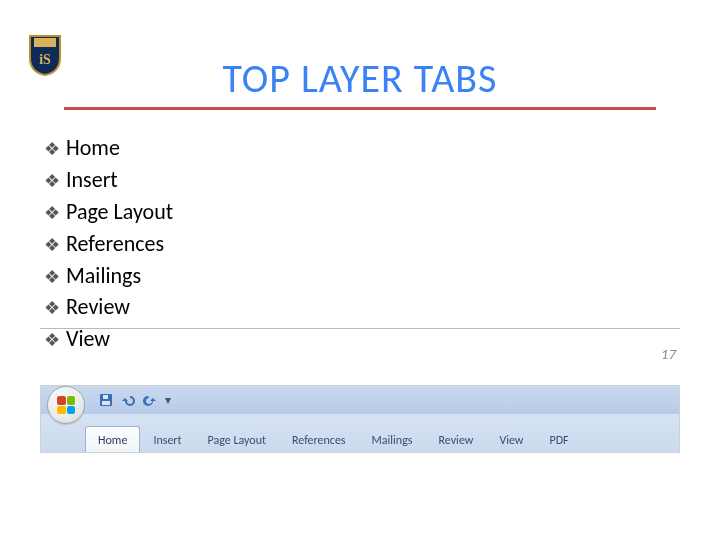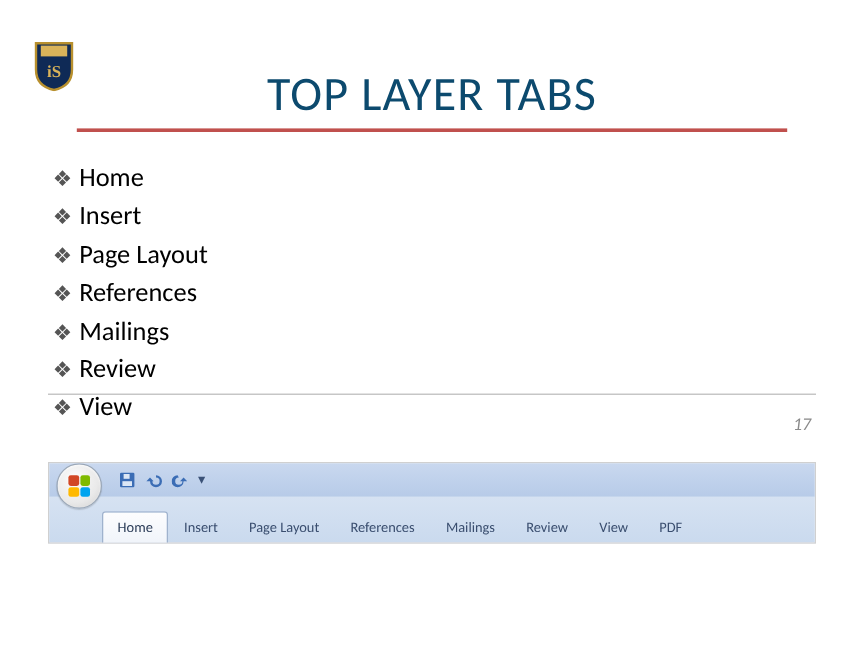--- a/index.html
+++ b/index.html
@@ -25,21 +25,21 @@
     top: 34px;
     left: 28px;
     width: 34px;
     height: 42px;
   }
   .title {
     text-align: center;
     margin: 24px 0 0 0;
     font-size: 40px;
     font-weight: 400;
-    color: #0c4a6e;
+    color: #3b82f6;
     letter-spacing: 1px;
   }
   .title-rule {
     margin: 4px 24px 0 24px;
     border: 0;
     border-top: 3px solid #C0504D;
   }
   .bullets {
     margin: 22px 0 0 0;
     padding: 0 0 0 4px;

